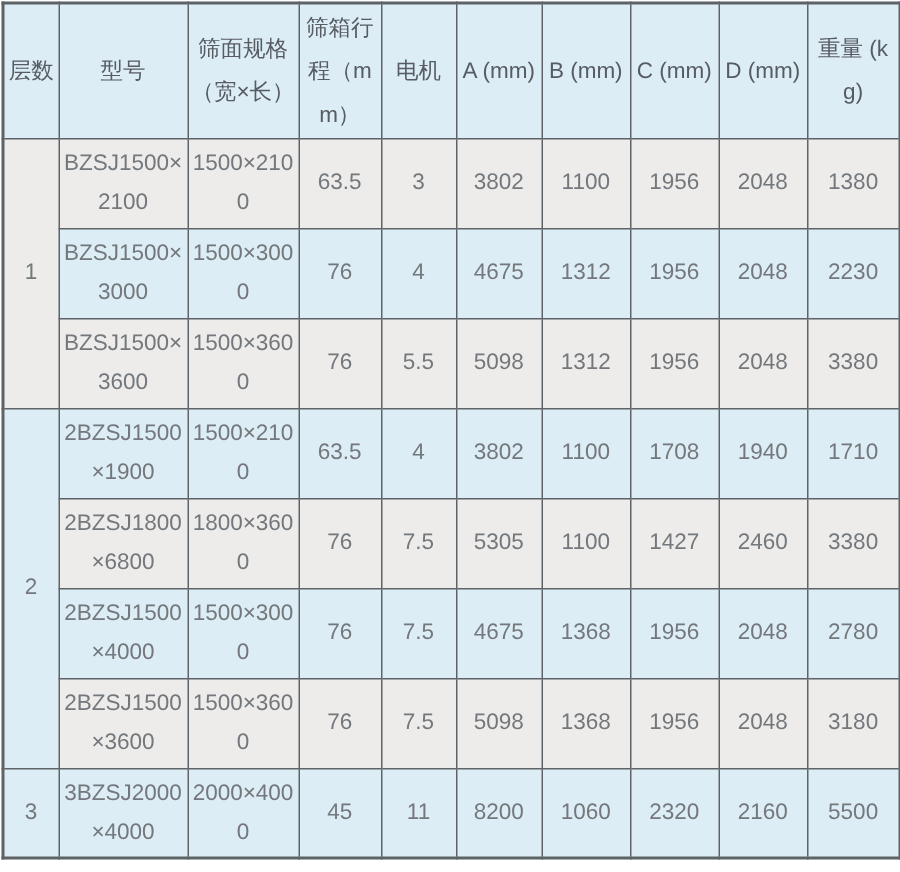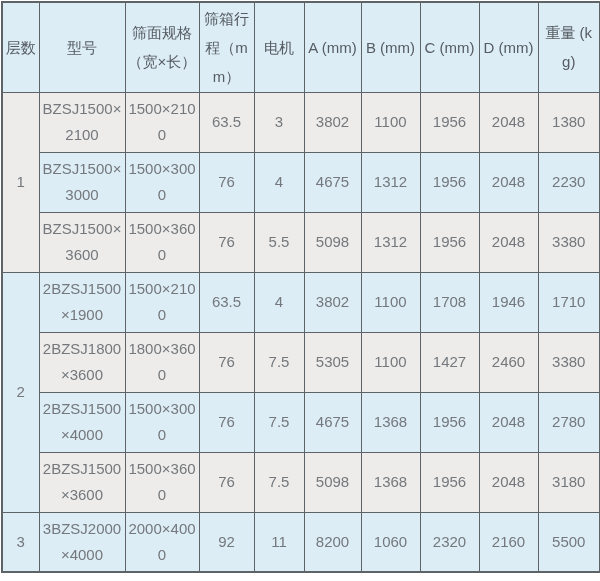--- a/index.html
+++ b/index.html
@@ -117,25 +117,25 @@
         </tr>
         <tr class="row-blue">
           <td rowspan="4">2</td>
           <td>2BZSJ1500×1900</td>
           <td>1500×2100</td>
           <td>63.5</td>
           <td>4</td>
           <td>3802</td>
           <td>1100</td>
           <td>1708</td>
-          <td>1946</td>
+          <td>1940</td>
           <td>1710</td>
         </tr>
         <tr class="row-gray">
-          <td>2BZSJ1800×3600</td>
+          <td>2BZSJ1800×6800</td>
           <td>1800×3600</td>
           <td>76</td>
           <td>7.5</td>
           <td>5305</td>
           <td>1100</td>
           <td>1427</td>
           <td>2460</td>
           <td>3380</td>
         </tr>
         <tr class="row-blue">
@@ -157,21 +157,21 @@
           <td>5098</td>
           <td>1368</td>
           <td>1956</td>
           <td>2048</td>
           <td>3180</td>
         </tr>
         <tr class="row-blue">
           <td rowspan="1">3</td>
           <td>3BZSJ2000×4000</td>
           <td>2000×4000</td>
-          <td>92</td>
+          <td>45</td>
           <td>11</td>
           <td>8200</td>
           <td>1060</td>
           <td>2320</td>
           <td>2160</td>
           <td>5500</td>
         </tr>
       </tbody>
   </table>
 </div>

